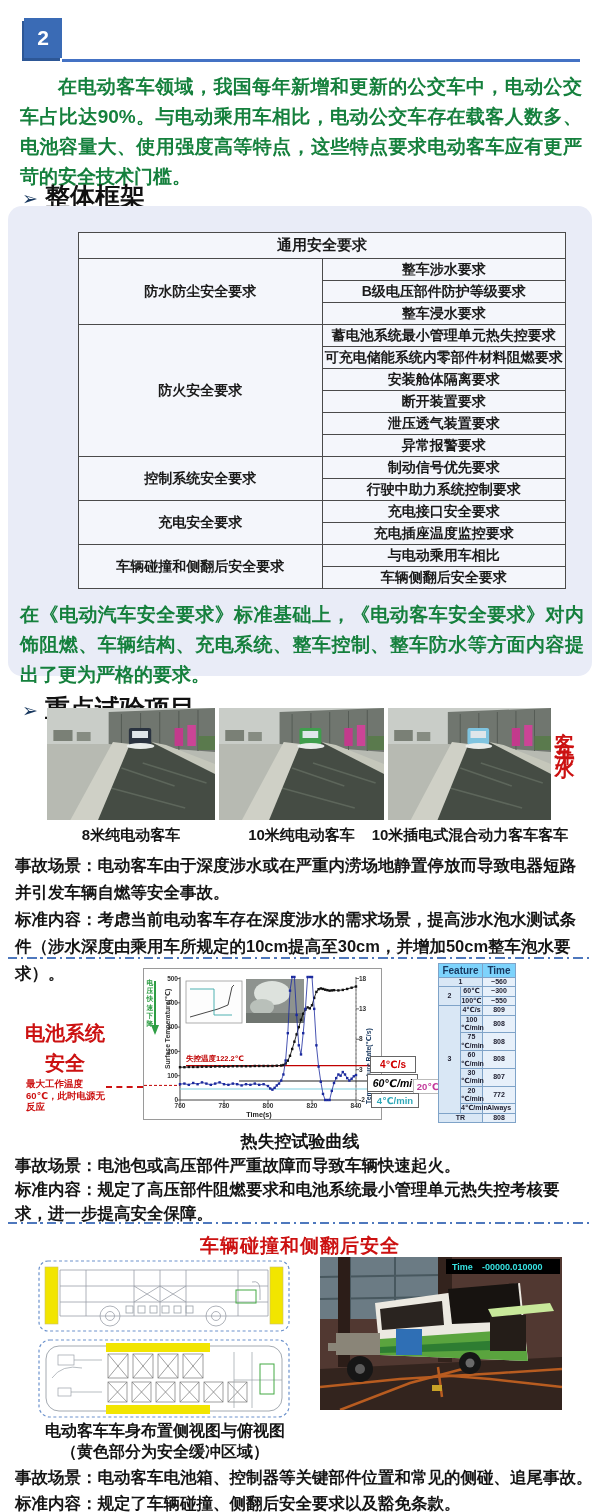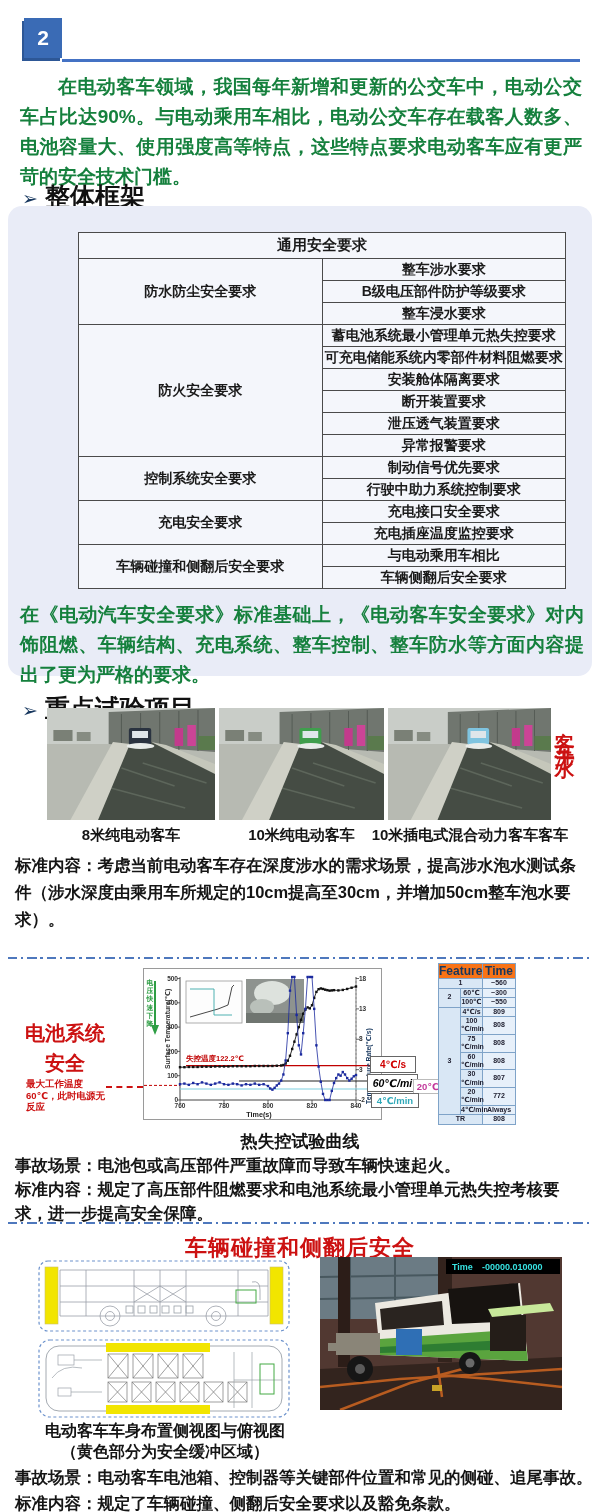--- a/index.html
+++ b/index.html
@@ -28,24 +28,24 @@
   .photo-cap{font-size:15px;font-weight:700;text-align:center;white-space:nowrap;}
   .v-red{writing-mode:vertical-lr;text-orientation:upright;font-size:20px;font-weight:700;
          color:#cc1111;letter-spacing:9px;}
   .bat-label{font-size:20px;font-weight:700;color:#cc1111;text-align:center;line-height:30px;}
   .bat-note{font-size:9.5px;line-height:11.5px;font-weight:700;color:#cc1111;}
   .rate-box{position:absolute;background:#fff;border:1px solid #666;text-align:center;
             font-weight:700;display:flex;align-items:center;justify-content:center;}
   .ft{border-collapse:collapse;table-layout:fixed;width:78px;}
   .ft th,.ft td{border:1px solid #7fa3c8;font-size:7px;font-weight:700;color:#223;
       text-align:center;padding:0;line-height:1.2;background:#d9e7f5;}
-  .ft th{background:#f97316;color:#17375e;font-size:12px;height:13px;}
+  .ft th{background:#7dd3fc;color:#17375e;font-size:10px;height:13px;}
   .ft td.time{background:#e7f0fa;}
   .chart-cap{font-size:17px;font-weight:700;text-align:center;}
-  .red-head{font-size:22px;font-weight:700;color:#cc1111;text-align:center;letter-spacing:1px;}
+  .red-head{font-size:19px;font-weight:700;color:#cc1111;text-align:center;letter-spacing:1px;}
   .img-cap{font-size:16px;font-weight:700;text-align:center;line-height:21px;}
   .bus0{fill:#2a3340;} .bus1{fill:#3f9e4d;} .bus2{fill:#7fc4e0;}
 </style>
 </head>
 <body>
 
 <div id="page">
 
   <div class="abs badge">2</div>
   <div class="abs title-rule"></div>
@@ -209,20 +209,21 @@
         <rect x="80" y="23" width="15" height="7" fill="#dfe6ea"></rect>
         <ellipse cx="88" cy="38" rx="13" ry="3" fill="#e8ecea"></ellipse>
       </svg>
     </div>
   <div class="abs photo-cap" style="left:47px;top:826px;width:168px;">8米纯电动客车</div>
   <div class="abs photo-cap" style="left:219px;top:826px;width:165px;">10米纯电动客车</div>
   <div class="abs photo-cap" style="left:360px;top:826px;width:220px;">10米插电式混合动力客车客车</div>
   <div class="abs v-red" style="left:552px;top:716px;height:116px;">客车涉水</div>
 
   <div class="abs scene" style="left:15px;top:852px;width:575px;line-height:27px;">
+    <p><span>事故场景：</span><span>电动客车由于深度涉水或在严重内涝场地静置停放而导致电器短路并引发车辆自燃等安全事故。</span></p>
     <p><span>标准内容：</span><span>考虑当前电动客车存在深度涉水的需求场景，提高涉水泡水测试条件（涉水深度由乘用车所规定的10cm提高至30cm，并增加50cm整车泡水要求）。</span></p>
   </div>
 
   <div class="abs divider" style="left:8px;top:957px;width:584px;"></div>
 
   <div class="abs bat-label" style="left:10px;top:1018px;width:110px;">
     <div>电池系统</div>
     <div>安全</div>
   </div>
   <div class="abs bat-note" style="left:26px;top:1078px;width:82px;">最大工作温度60℃，此时电源无反应</div>

